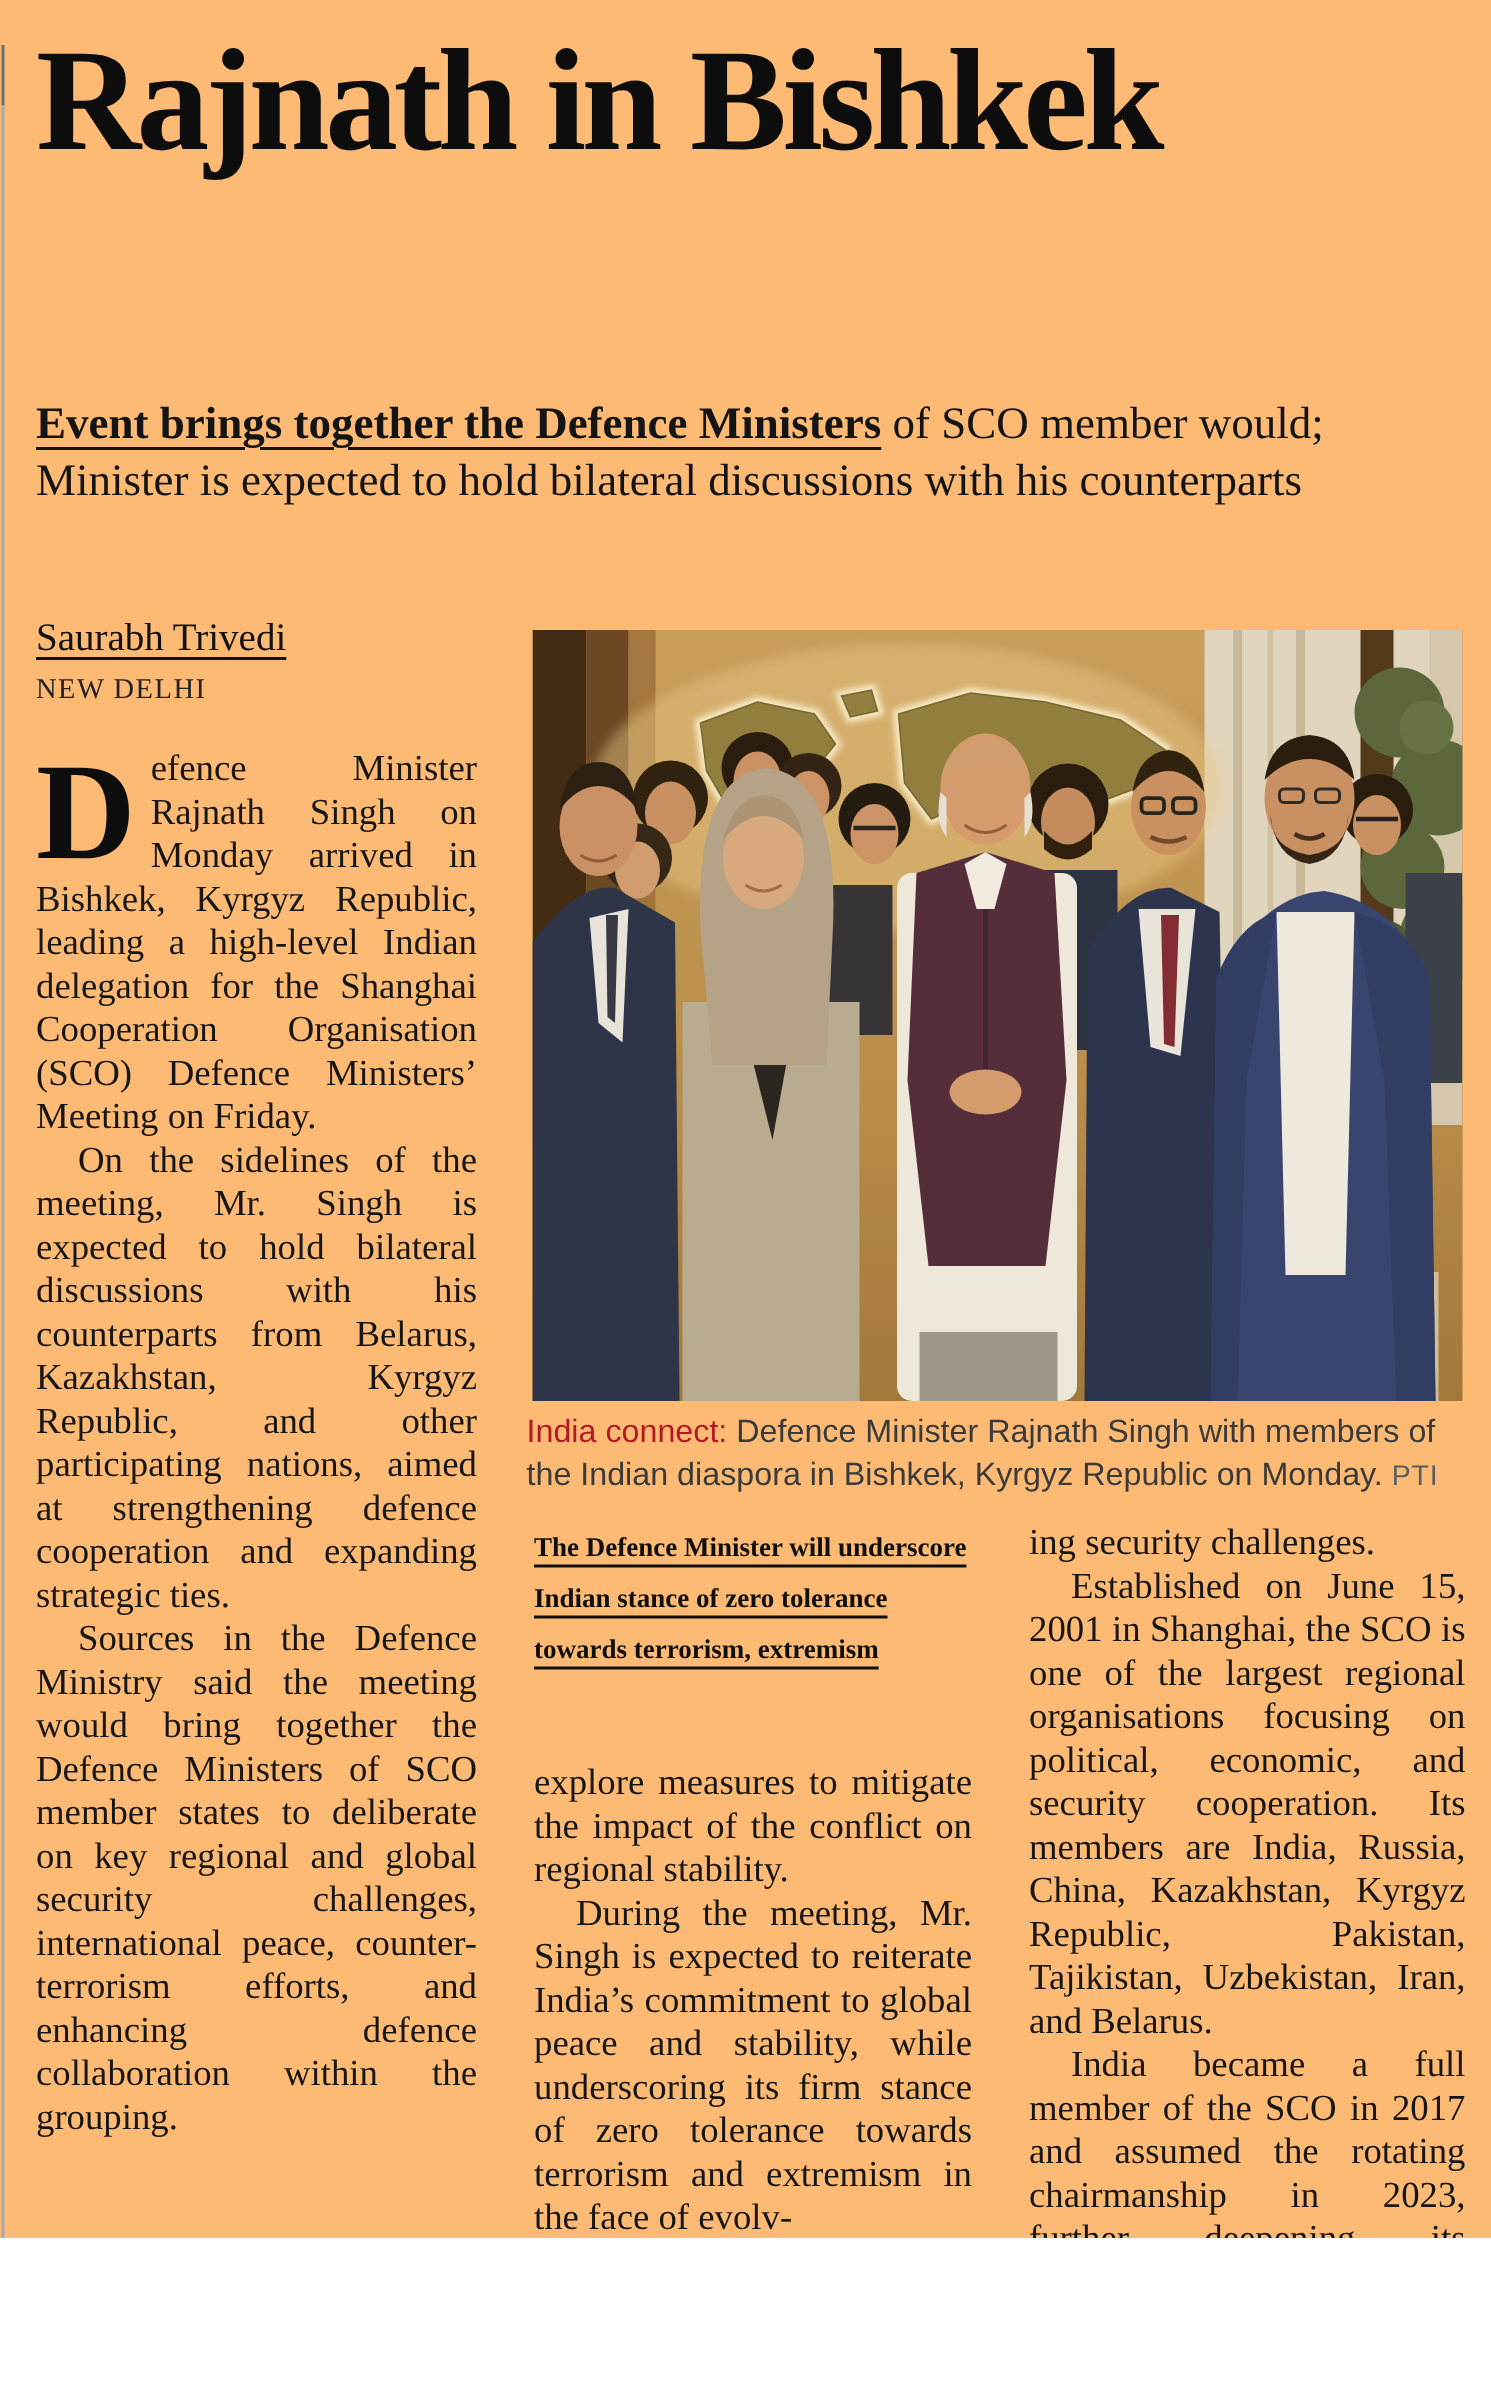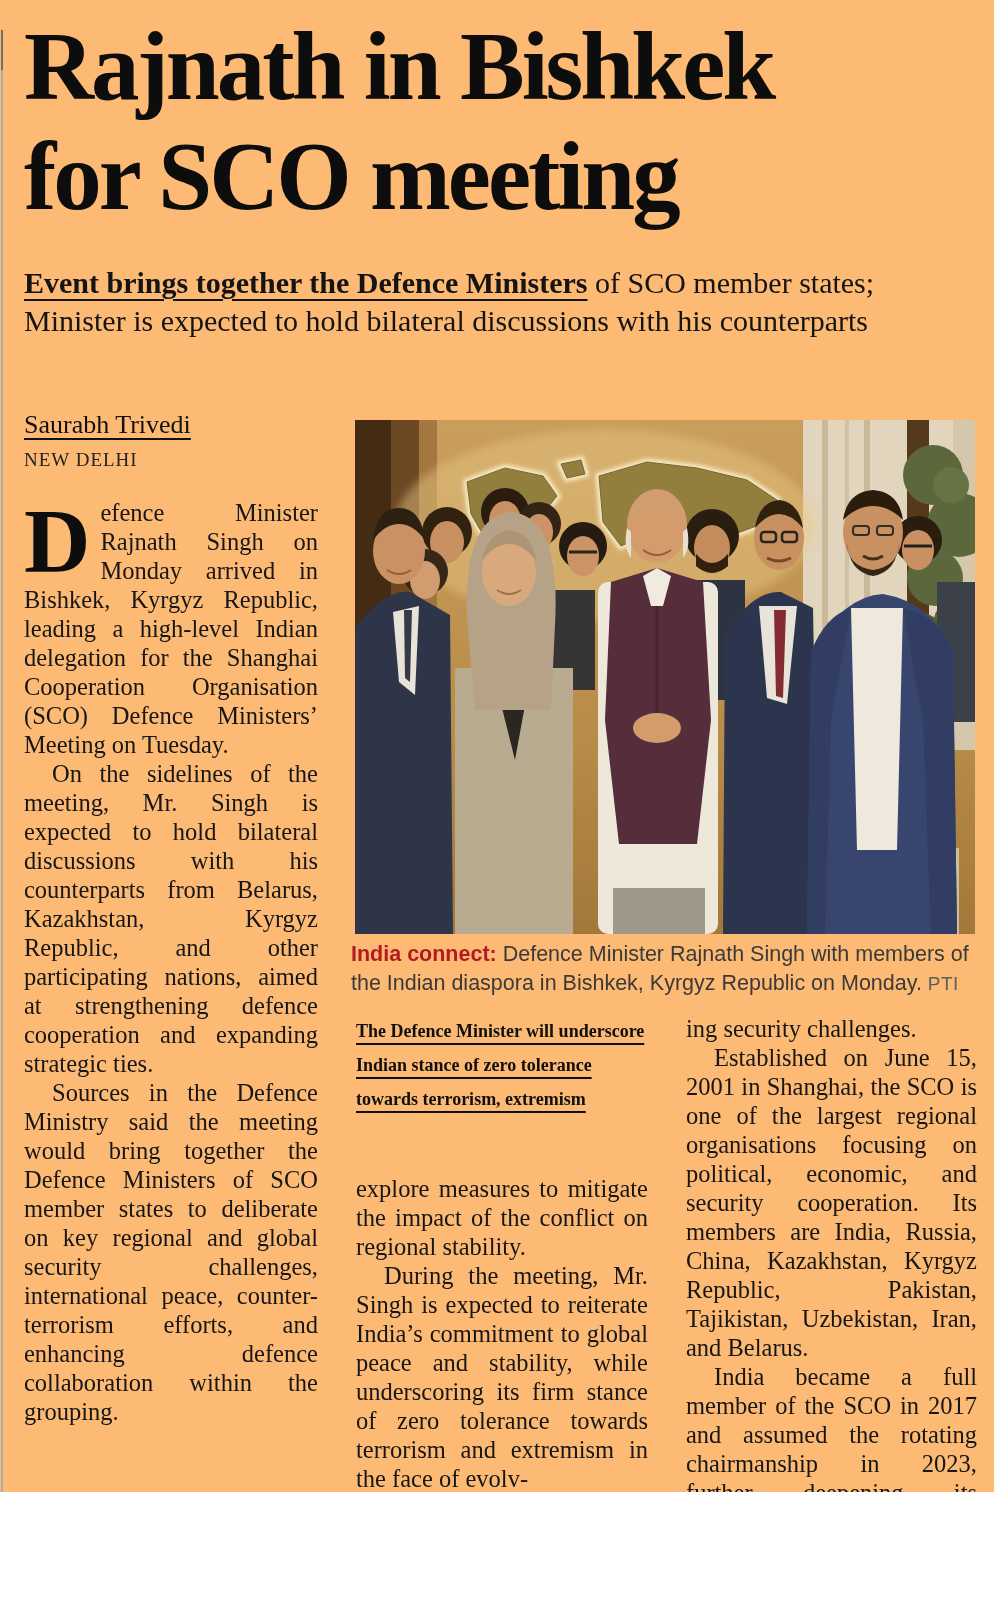--- a/index.html
+++ b/index.html
@@ -51,36 +51,35 @@
   .photo {
     position:absolute; left:355px; top:420px; width:620px; height:514px;
     overflow:hidden; background:#b08449;
   }
   .photo svg { display:block; width:620px; height:514px; }
   .caption {
     position:absolute; left:351px; top:940px; width:632px;
     font-family:"Liberation Sans", sans-serif;
     font-size:21.5px; line-height:29px; color:#3a3a3a;
   }
-  .cap-label { font-weight:700; }
+  .cap-label { font-weight:400; }
   .cap-credit { font-size:19px; color:#5d5d5d; letter-spacing:0.5px; }
 </style>
 </head>
 <body>
 
 <div class="page">
 
   <div class="left-rule"></div>
 
   <h1 class="headline"><span>Rajnath in Bishkek</span><br>
-    <span>for SCO meeting</span>
   </h1>
 
   <div class="standfirst">
-    <span class="u">Event brings together the Defence Ministers</span><span> of SCO member states;</span><br>
+    <span class="u">Event brings together the Defence Ministers</span><span> of SCO member would;</span><br>
     <span>Minister is expected to hold bilateral discussions with his counterparts</span>
   </div>
 
   <div class="byline">Saurabh Trivedi</div>
   <div class="dateline">NEW DELHI</div>
 
   <div class="photo">
     <svg viewBox="0 0 620 514">
       <defs>
         <linearGradient id="wall" x1="0" y1="0" x2="0" y2="1">
@@ -217,21 +216,21 @@
 
       <rect width="620" height="514" fill="#e8b96a" opacity="0.07"></rect>
     </svg>
   </div>
 
   <div class="caption">
     <span class="cap-label" style="color:#b31b23;">India connect:</span><span> Defence Minister Rajnath Singh with members of the Indian diaspora in Bishkek, Kyrgyz Republic on Monday. </span><span class="cap-credit">PTI</span>
   </div>
 
   <div class="col col-left">
-    <p><span class="dropcap">D</span><span>efence Minister Rajnath Singh on Monday arrived in Bishkek, Kyrgyz Republic, leading a high-level Indian delegation for the Shanghai Cooperation Organisation (SCO) Defence Ministers’ Meeting on Tuesday.</span></p>
+    <p><span class="dropcap">D</span><span>efence Minister Rajnath Singh on Monday arrived in Bishkek, Kyrgyz Republic, leading a high-level Indian delegation for the Shanghai Cooperation Organisation (SCO) Defence Ministers’ Meeting on Friday.</span></p>
     <p class="indent">On the sidelines of the meeting, Mr. Singh is expected to hold bilateral discussions with his counterparts from Belarus, Kazakhstan, Kyrgyz Republic, and other participating nations, aimed at strengthening defence cooperation and expanding strategic ties.</p>
     <p class="indent">Sources in the Defence Ministry said the meeting would bring together the Defence Ministers of SCO member states to deliberate on key regional and global security challenges, international peace, counter-terrorism efforts, and enhancing defence collaboration within the grouping.</p>
   </div>
 
   <div class="col col-mid">
     <div class="subhead">The Defence Minister will underscore Indian stance of zero tolerance towards terrorism, extremism</div>
     <p>explore measures to mitigate the impact of the conflict on regional stability.</p>
     <p class="indent">During the meeting, Mr. Singh is expected to reiterate India’s commitment to global peace and stability, while underscoring its firm stance of zero tolerance towards terrorism and extremism in the face of evolv-</p>
   </div>
 

